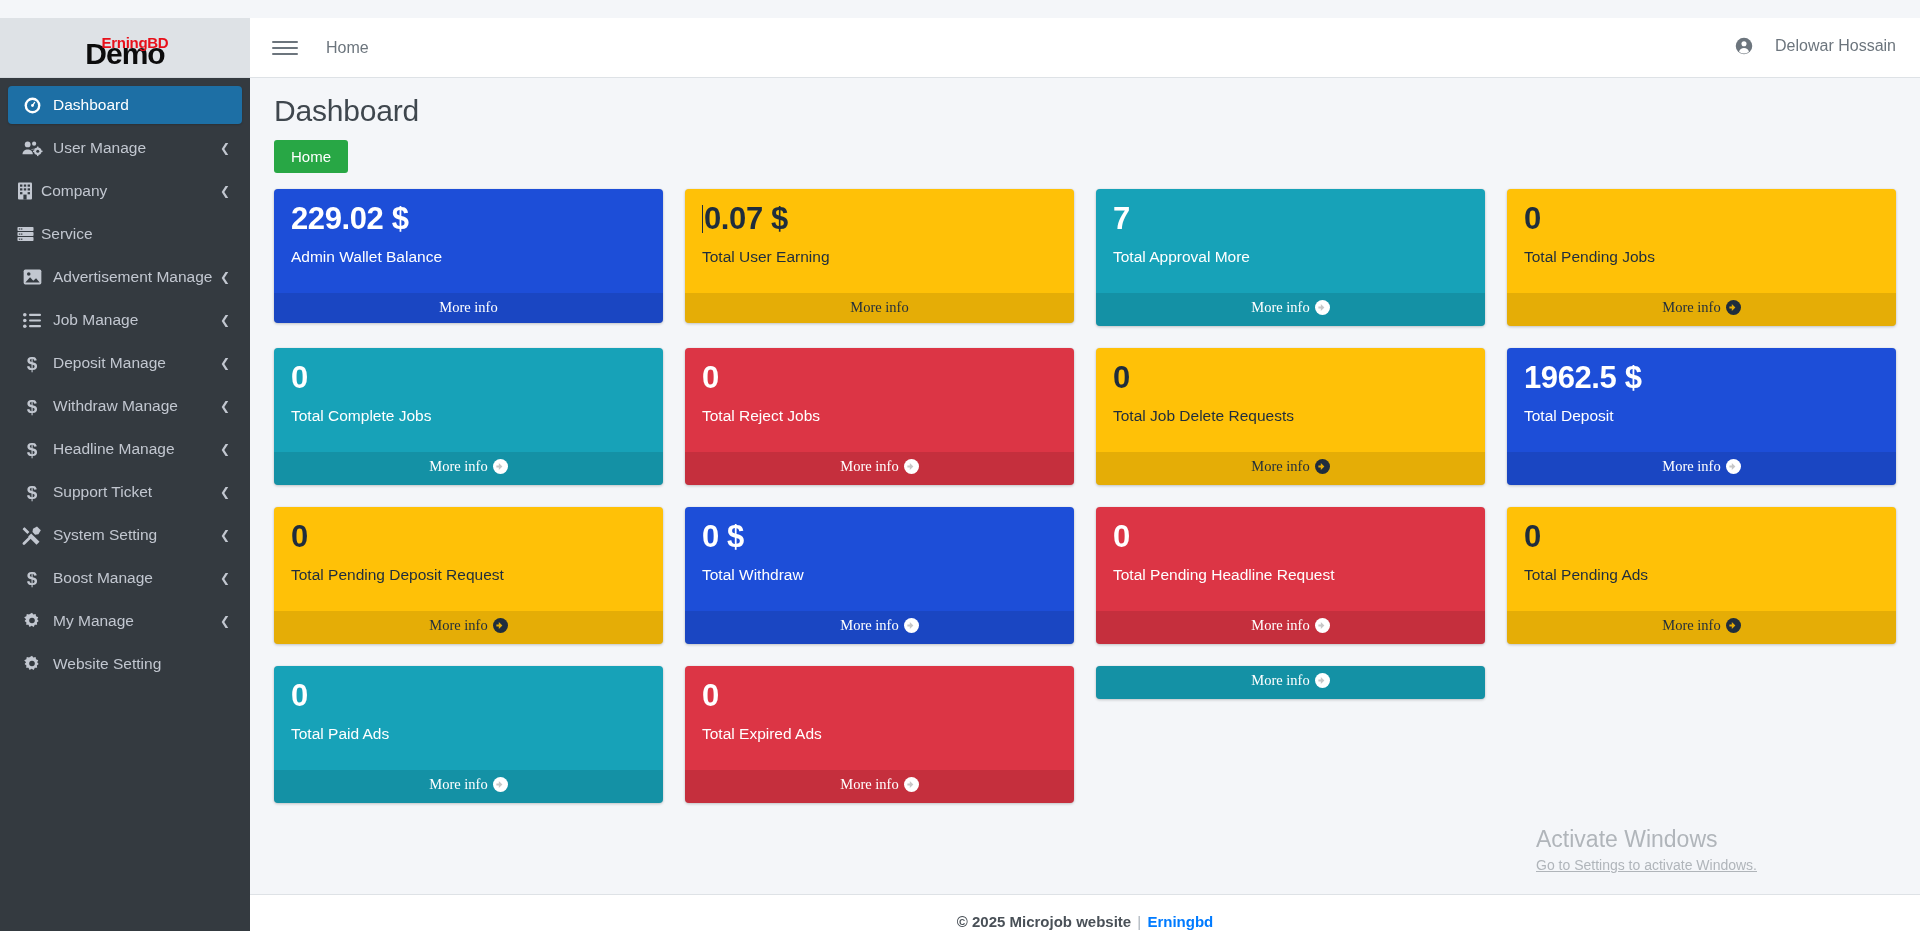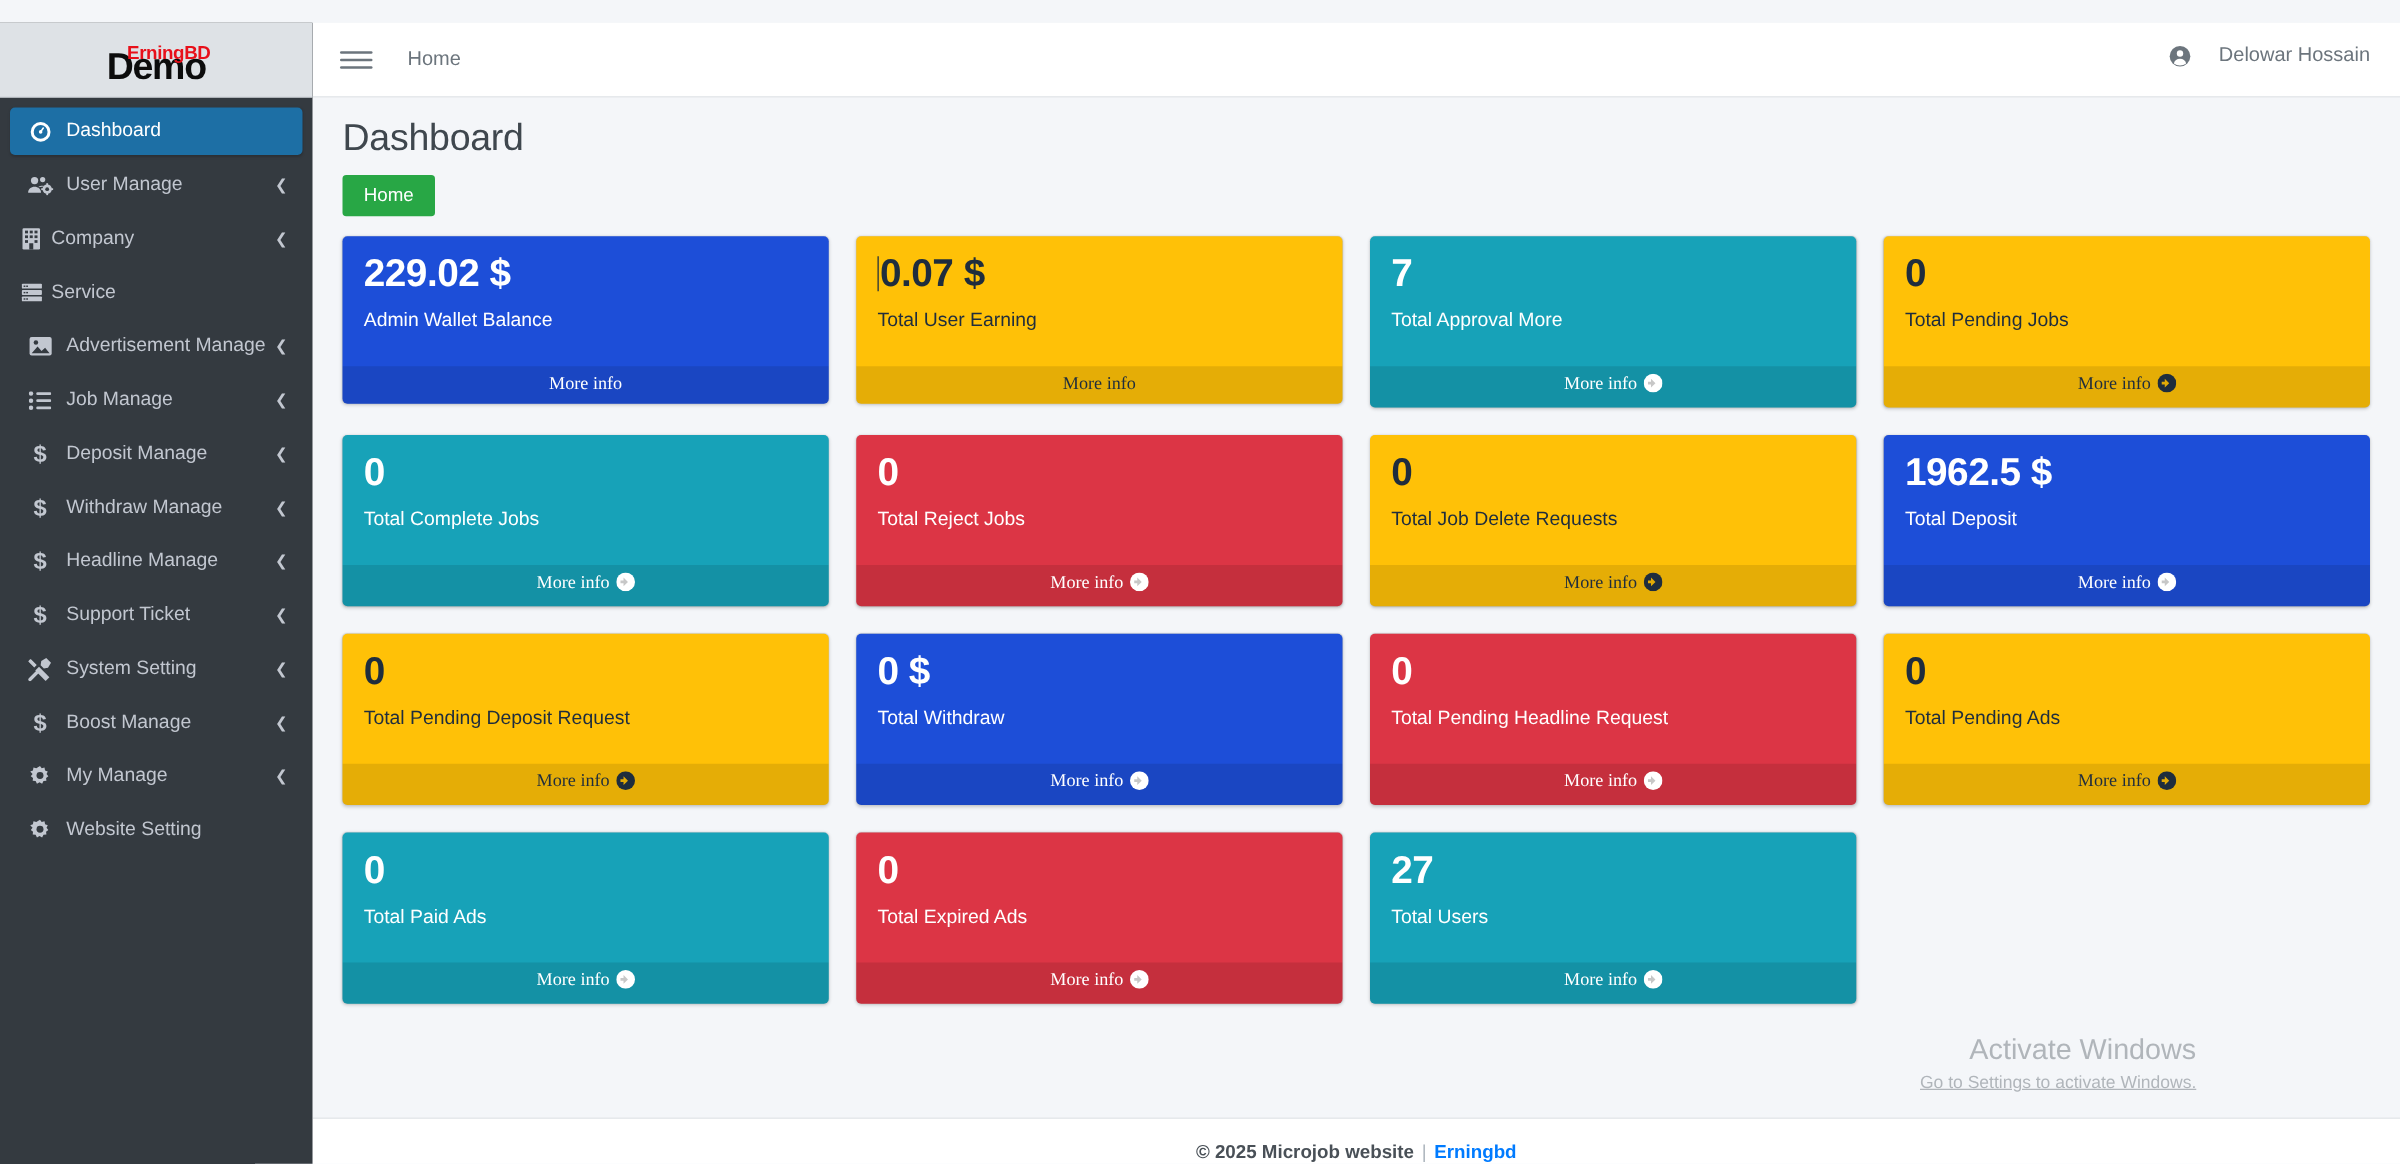--- a/index.html
+++ b/index.html
@@ -257,21 +257,21 @@
   .watermark {
     position: absolute;
     right: 163px;
     bottom: 76px;
     text-align: left;
     color: #9aa0a6;
     opacity: .75;
     pointer-events: none;
     user-select: none;
   }
-  .wm-title { font-size: 23px; line-height: 1.25; text-align: right; }
+  .wm-title { font-size: 23px; line-height: 1.25; }
   .wm-sub { font-size: 14px; margin-top: 3px; text-decoration: underline; }
 
   .footer {
     flex: 0 0 auto;
     background: #ffffff;
     border-top: 1px solid #dee2e6;
     padding: 18px 0 19px 0;
     text-align: center;
     font-size: 15px;
     color: #495057;
@@ -683,24 +683,20 @@
                 <div class="sb-label">Total Expired Ads</div>
               </div>
               <div class="sb-footer"><span>More info</span><span class="arrow-ico"><svg width="15" height="15" viewBox="0 0 16 16">
                     <circle cx="8" cy="8" r="8" fill="#ffffff"></circle>
                     <path d="M6.2 4.3L10 8l-3.8 3.7V9.1H3.6V6.9h2.6z" fill="rgba(0,0,0,0.22)"></path>
                   </svg></span></div>
             </div>
           </div>
           <div class="col">
             <div class="small-box bg-teal">
-              <div class="sb-body">
-                <div class="sb-value">27</div>
-                <div class="sb-label">Total Users</div>
-              </div>
               <div class="sb-footer"><span>More info</span><span class="arrow-ico"><svg width="15" height="15" viewBox="0 0 16 16">
                     <circle cx="8" cy="8" r="8" fill="#ffffff"></circle>
                     <path d="M6.2 4.3L10 8l-3.8 3.7V9.1H3.6V6.9h2.6z" fill="rgba(0,0,0,0.22)"></path>
                   </svg></span></div>
             </div>
           </div>
           <div class="col empty"></div>
         </div>
       </div>
 

